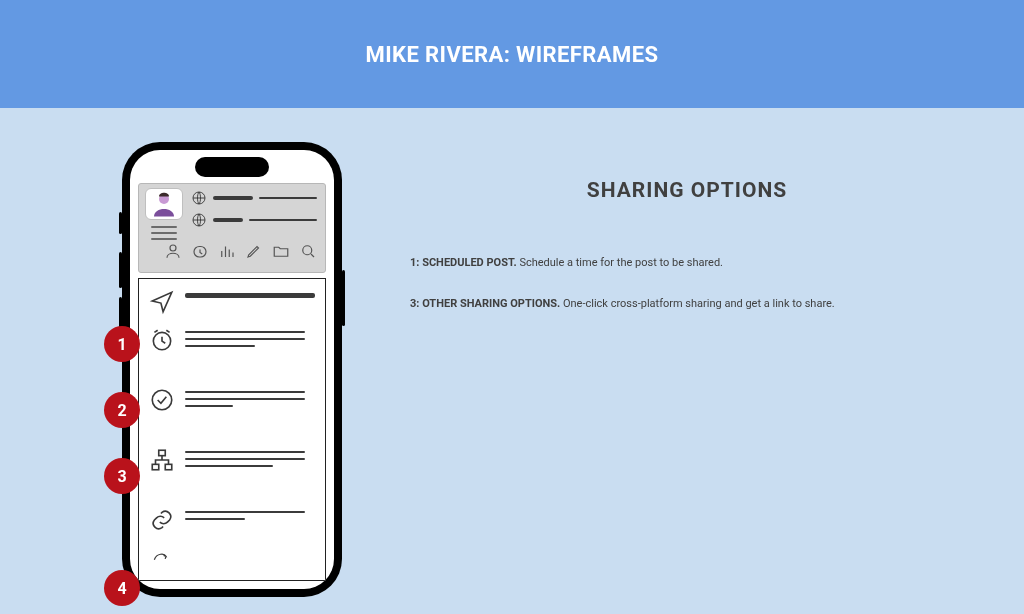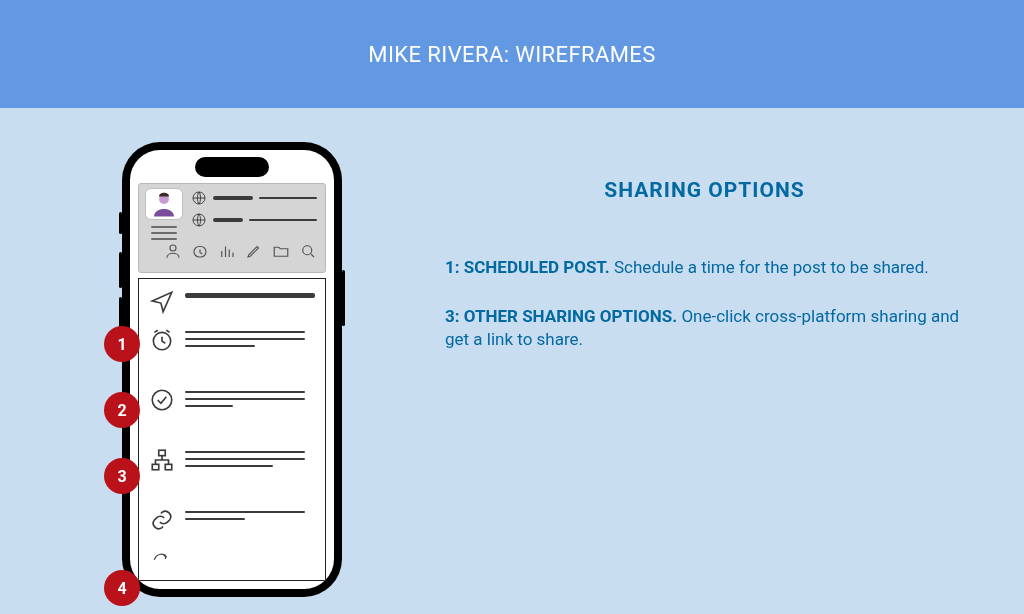--- a/index.html
+++ b/index.html
@@ -18,21 +18,21 @@
     height: 108px;
     width: 100%;
     display: flex;
     flex-direction: column;
     justify-content: center;
     align-items: center;
     color: #fff;
   }
   .header-title {
     font-size: 22px;
-    font-weight: 400;
+    font-weight: 700;
     letter-spacing: 0.4px;
   }
   .header-subtitle {
     font-size: 22px;
     font-weight: 700;
     letter-spacing: 0.1px;
   }
 
   
   .stage {
@@ -160,32 +160,31 @@
   .badge.b2 { left: 104px; top: 284px; }
   .badge.b3 { left: 104px; top: 350px; }
   .badge.b4 { left: 104px; top: 462px; }
 
   
   .right-col {
     position: absolute;
     left: 410px;
     top: 70px;
     right: 60px;
-    color: #0369a1;
-    margin-left: 35px;
+    color: #404040;
   }
   .section-title {
     font-weight: 700;
     font-size: 21px;
     letter-spacing: 1px;
     text-align: center;
     margin-bottom: 54px;
   }
   .note {
-    font-size: 17px;
+    font-size: 11px;
     line-height: 1.35;
     margin-bottom: 26px;
   }
   .note .label { font-weight: 700; }
 
 </style>
 </head>
 <body>
 
 <div class="header-band">

